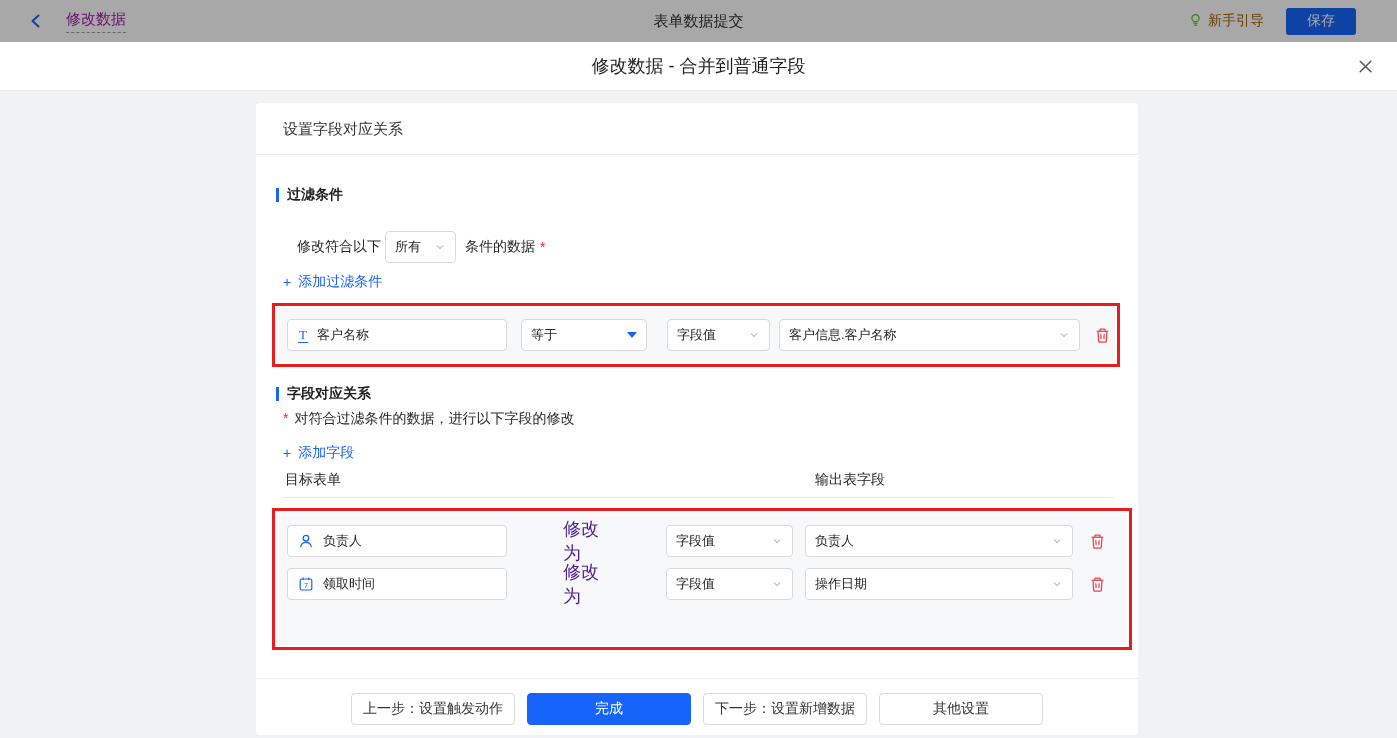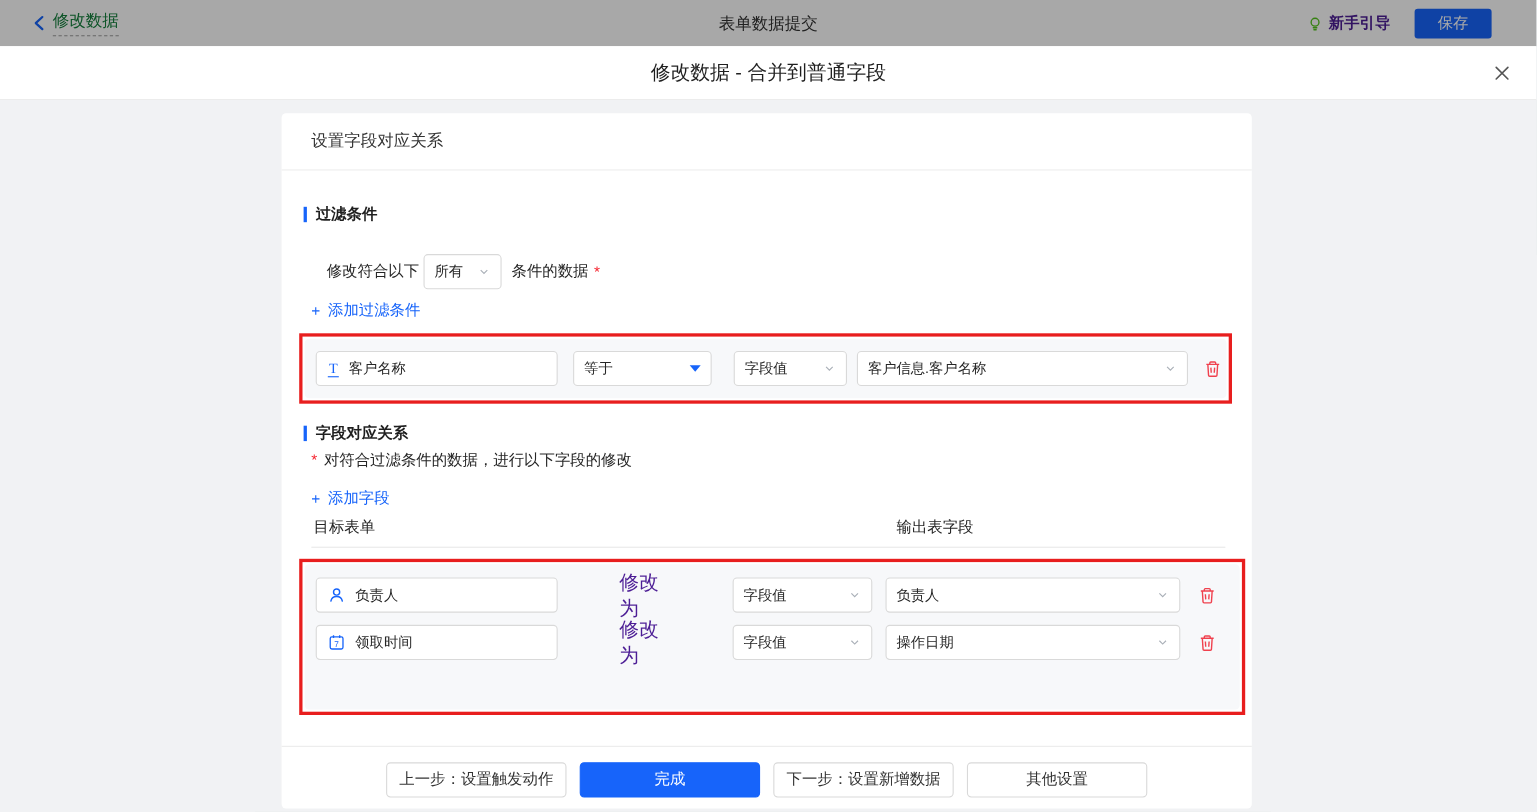--- a/index.html
+++ b/index.html
@@ -4,24 +4,24 @@
 <style>
   * { margin:0; padding:0; box-sizing:border-box; }
   body { background:#dfe1e4; font-family:"Liberation Sans","DejaVu Sans",sans-serif; }
   .screen { position:relative; width:1397px; height:738px; background:#f1f2f4; overflow:hidden; }
 
   
   .topbar { position:absolute; left:0; top:0; width:100%; height:42px; background:#fff;
             display:flex; align-items:center; }
   .topbar::after { content:""; position:absolute; inset:0; background:rgba(0,0,0,0.34); pointer-events:none; }
   .back-wrap { margin-left:28px; display:flex; align-items:center; }
-  .back-label { margin-left:4px; font-size:15px; color:#15803d; border-bottom:1px dashed #9a9a9a; padding-bottom:3px; }
+  .back-label { margin-left:22px; font-size:15px; color:#a21caf; border-bottom:1px dashed #9a9a9a; padding-bottom:3px; }
   .topbar-center { position:absolute; left:0; right:0; text-align:center; font-size:15px; color:#333; }
   .topbar-right { position:absolute; right:41px; top:0; height:42px; display:flex; align-items:center; gap:22px; }
-  .guide { display:flex; align-items:flex-end; gap:5px; font-size:14px; color:#4c1d95; cursor:pointer;font-weight:bold; }
+  .guide { display:flex; align-items:flex-start; gap:5px; font-size:14px; color:#a16207; cursor:pointer; }
   .save-btn { width:70px; height:27px; background:#1764fa; color:#fff; border:none; border-radius:3px;
               font-size:14px; cursor:pointer; font-family:inherit; }
 
   
   .titlebar { position:absolute; top:42px; left:0; width:100%; height:49px; background:#fff;
               border-bottom:1px solid #ececec; }
   .modal-title { text-align:center; line-height:48px; font-size:18px; font-weight:500; color:#1f1f1f; }
   .close-btn { position:absolute; right:23px; top:16px; cursor:pointer; line-height:0; }
 
   

